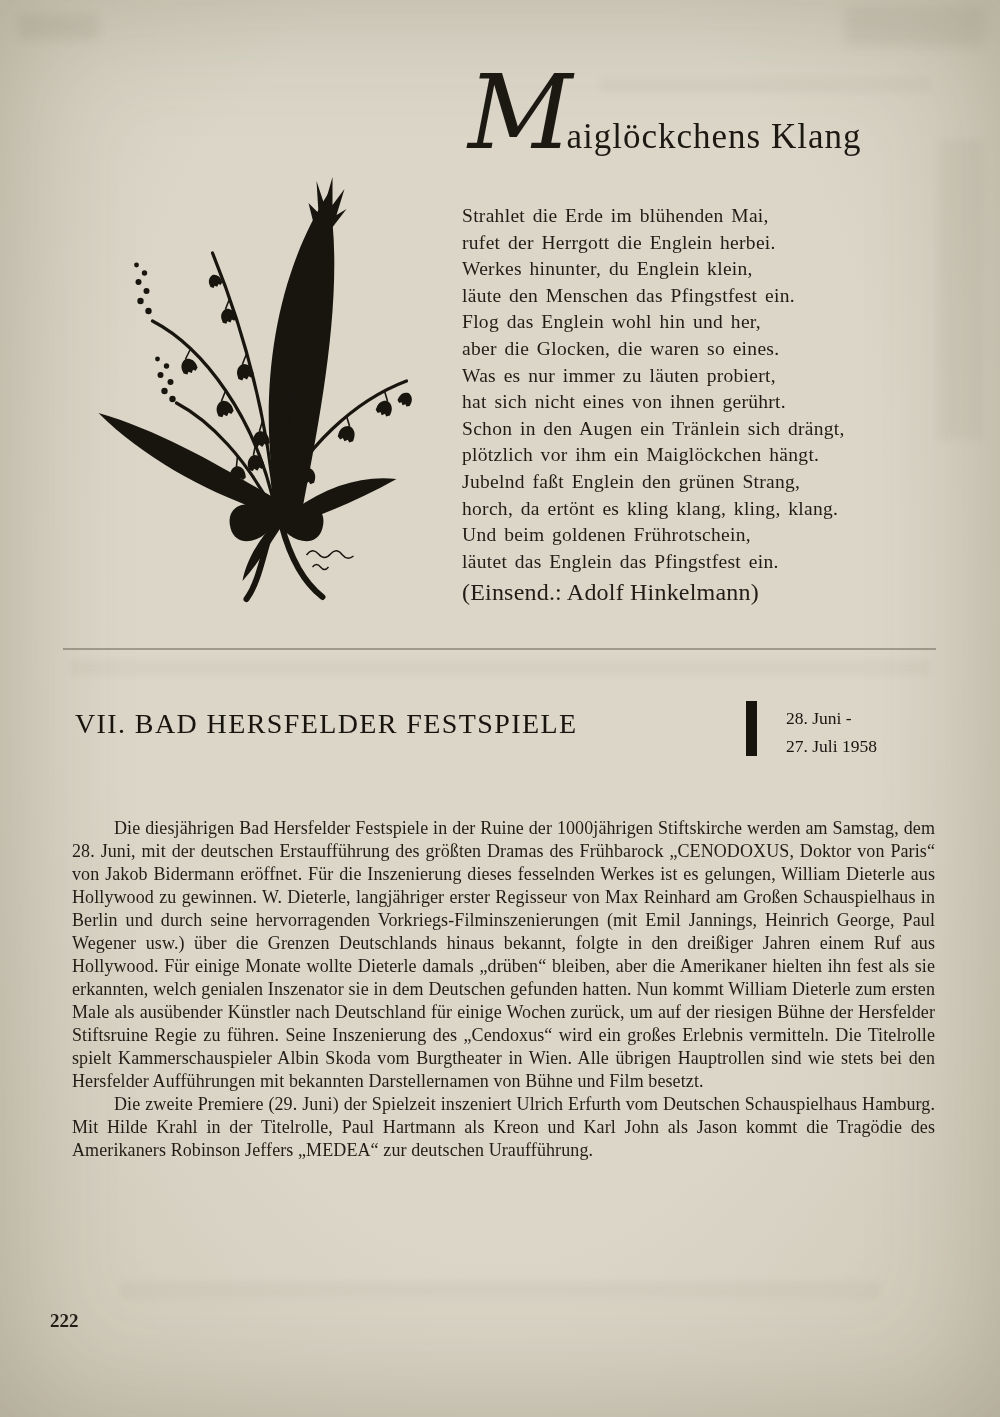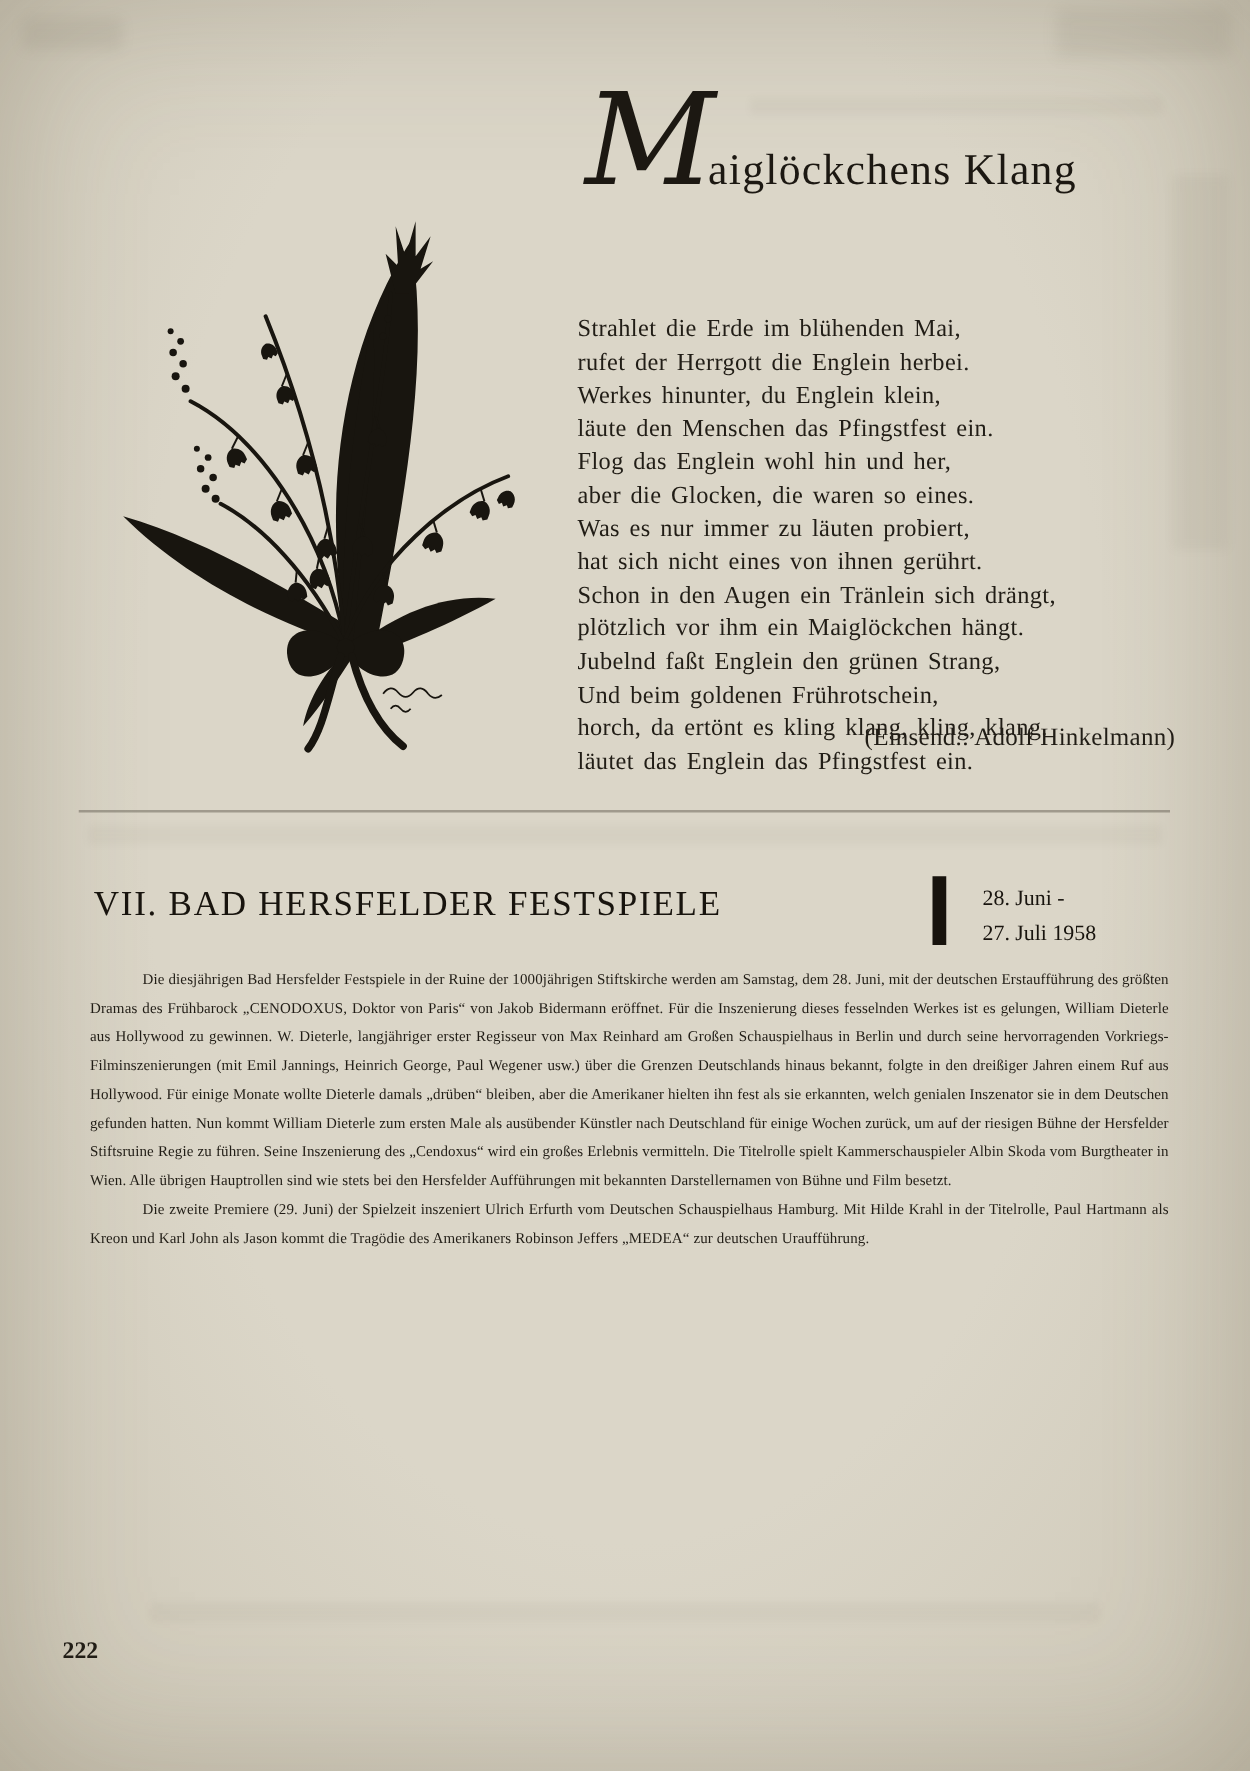--- a/index.html
+++ b/index.html
@@ -32,44 +32,44 @@
     display:flex; align-items:baseline; white-space:nowrap;
   }
   .initial {
     font-family:"DejaVu Serif", serif; font-style:italic; font-weight:400;
     font-size:102px; line-height:1; margin-right:-6px; color:#1c1812;
   }
   .title-rest { font-size:35px; letter-spacing:1px; color:#1c1812; }
 
   .poem {
     position:absolute; left:462px; top:203px; width:478px;
-    font-size:19.5px; line-height:26.6px; letter-spacing:.3px; word-spacing:2.5px;margin-top:48px;
+    font-size:19.5px; line-height:26.6px; letter-spacing:.3px; word-spacing:2.5px;
   }
   .poem-line { white-space:nowrap; }
   .attribution {
     position:absolute; left:462px; top:579px; width:478px;
-    text-align:right; font-size:20px; letter-spacing:.2px;
+    text-align:left; font-size:24px; letter-spacing:.2px;
   }
 
   .divider { position:absolute; left:63px; top:648px; width:873px; height:2px; background:#6f695c; opacity:.55; }
 
   .article-heading {
     position:absolute; left:75px; top:708px;
     font-size:28px; font-weight:normal; letter-spacing:1.4px; color:#18140e;
     white-space:nowrap;
   }
   .heading-bar { position:absolute; left:746px; top:701px; width:11px; height:55px; background:#17130d; }
   .festival-dates {
     position:absolute; left:786px; top:705px;
     font-size:17.5px; font-weight:normal; line-height:27.5px; color:#18140e;
   }
 
   .article-body {
-    position:absolute; left:72px; top:772px; width:863px;
-    font-size:12px; line-height:23px; text-align:justify;
+    position:absolute; left:72px; top:817px; width:863px;
+    font-size:18px; line-height:23px; text-align:justify;
     letter-spacing:.1px; color:#211d16;
   }
   .article-body .para { text-indent:42px; }
 
   .page-number { position:absolute; left:50px; top:1310px; font-size:19px; font-weight:bold; }
 </style>
 </head>
 <body>
 
 <div class="page">
@@ -183,22 +183,22 @@
       <div class="poem-line">rufet der Herrgott die Englein herbei.</div>
       <div class="poem-line">Werkes hinunter, du Englein klein,</div>
       <div class="poem-line">läute den Menschen das Pfingstfest ein.</div>
       <div class="poem-line">Flog das Englein wohl hin und her,</div>
       <div class="poem-line">aber die Glocken, die waren so eines.</div>
       <div class="poem-line">Was es nur immer zu läuten probiert,</div>
       <div class="poem-line">hat sich nicht eines von ihnen gerührt.</div>
       <div class="poem-line">Schon in den Augen ein Tränlein sich drängt,</div>
       <div class="poem-line">plötzlich vor ihm ein Maiglöckchen hängt.</div>
       <div class="poem-line">Jubelnd faßt Englein den grünen Strang,</div>
+      <div class="poem-line">horch, da ertönt es kling klang, kling, klang.</div>
       <div class="poem-line">Und beim goldenen Frührotschein,</div>
-      <div class="poem-line">horch, da ertönt es kling klang, kling, klang.</div>
       <div class="poem-line">läutet das Englein das Pfingstfest ein.</div>
     </div>
 
   <div class="attribution">(Einsend.: Adolf Hinkelmann)</div>
 
   <div class="divider"></div>
 
   <h1 class="article-heading">VII. BAD HERSFELDER FESTSPIELE</h1>
   <div class="heading-bar"></div>
   <div class="festival-dates">

